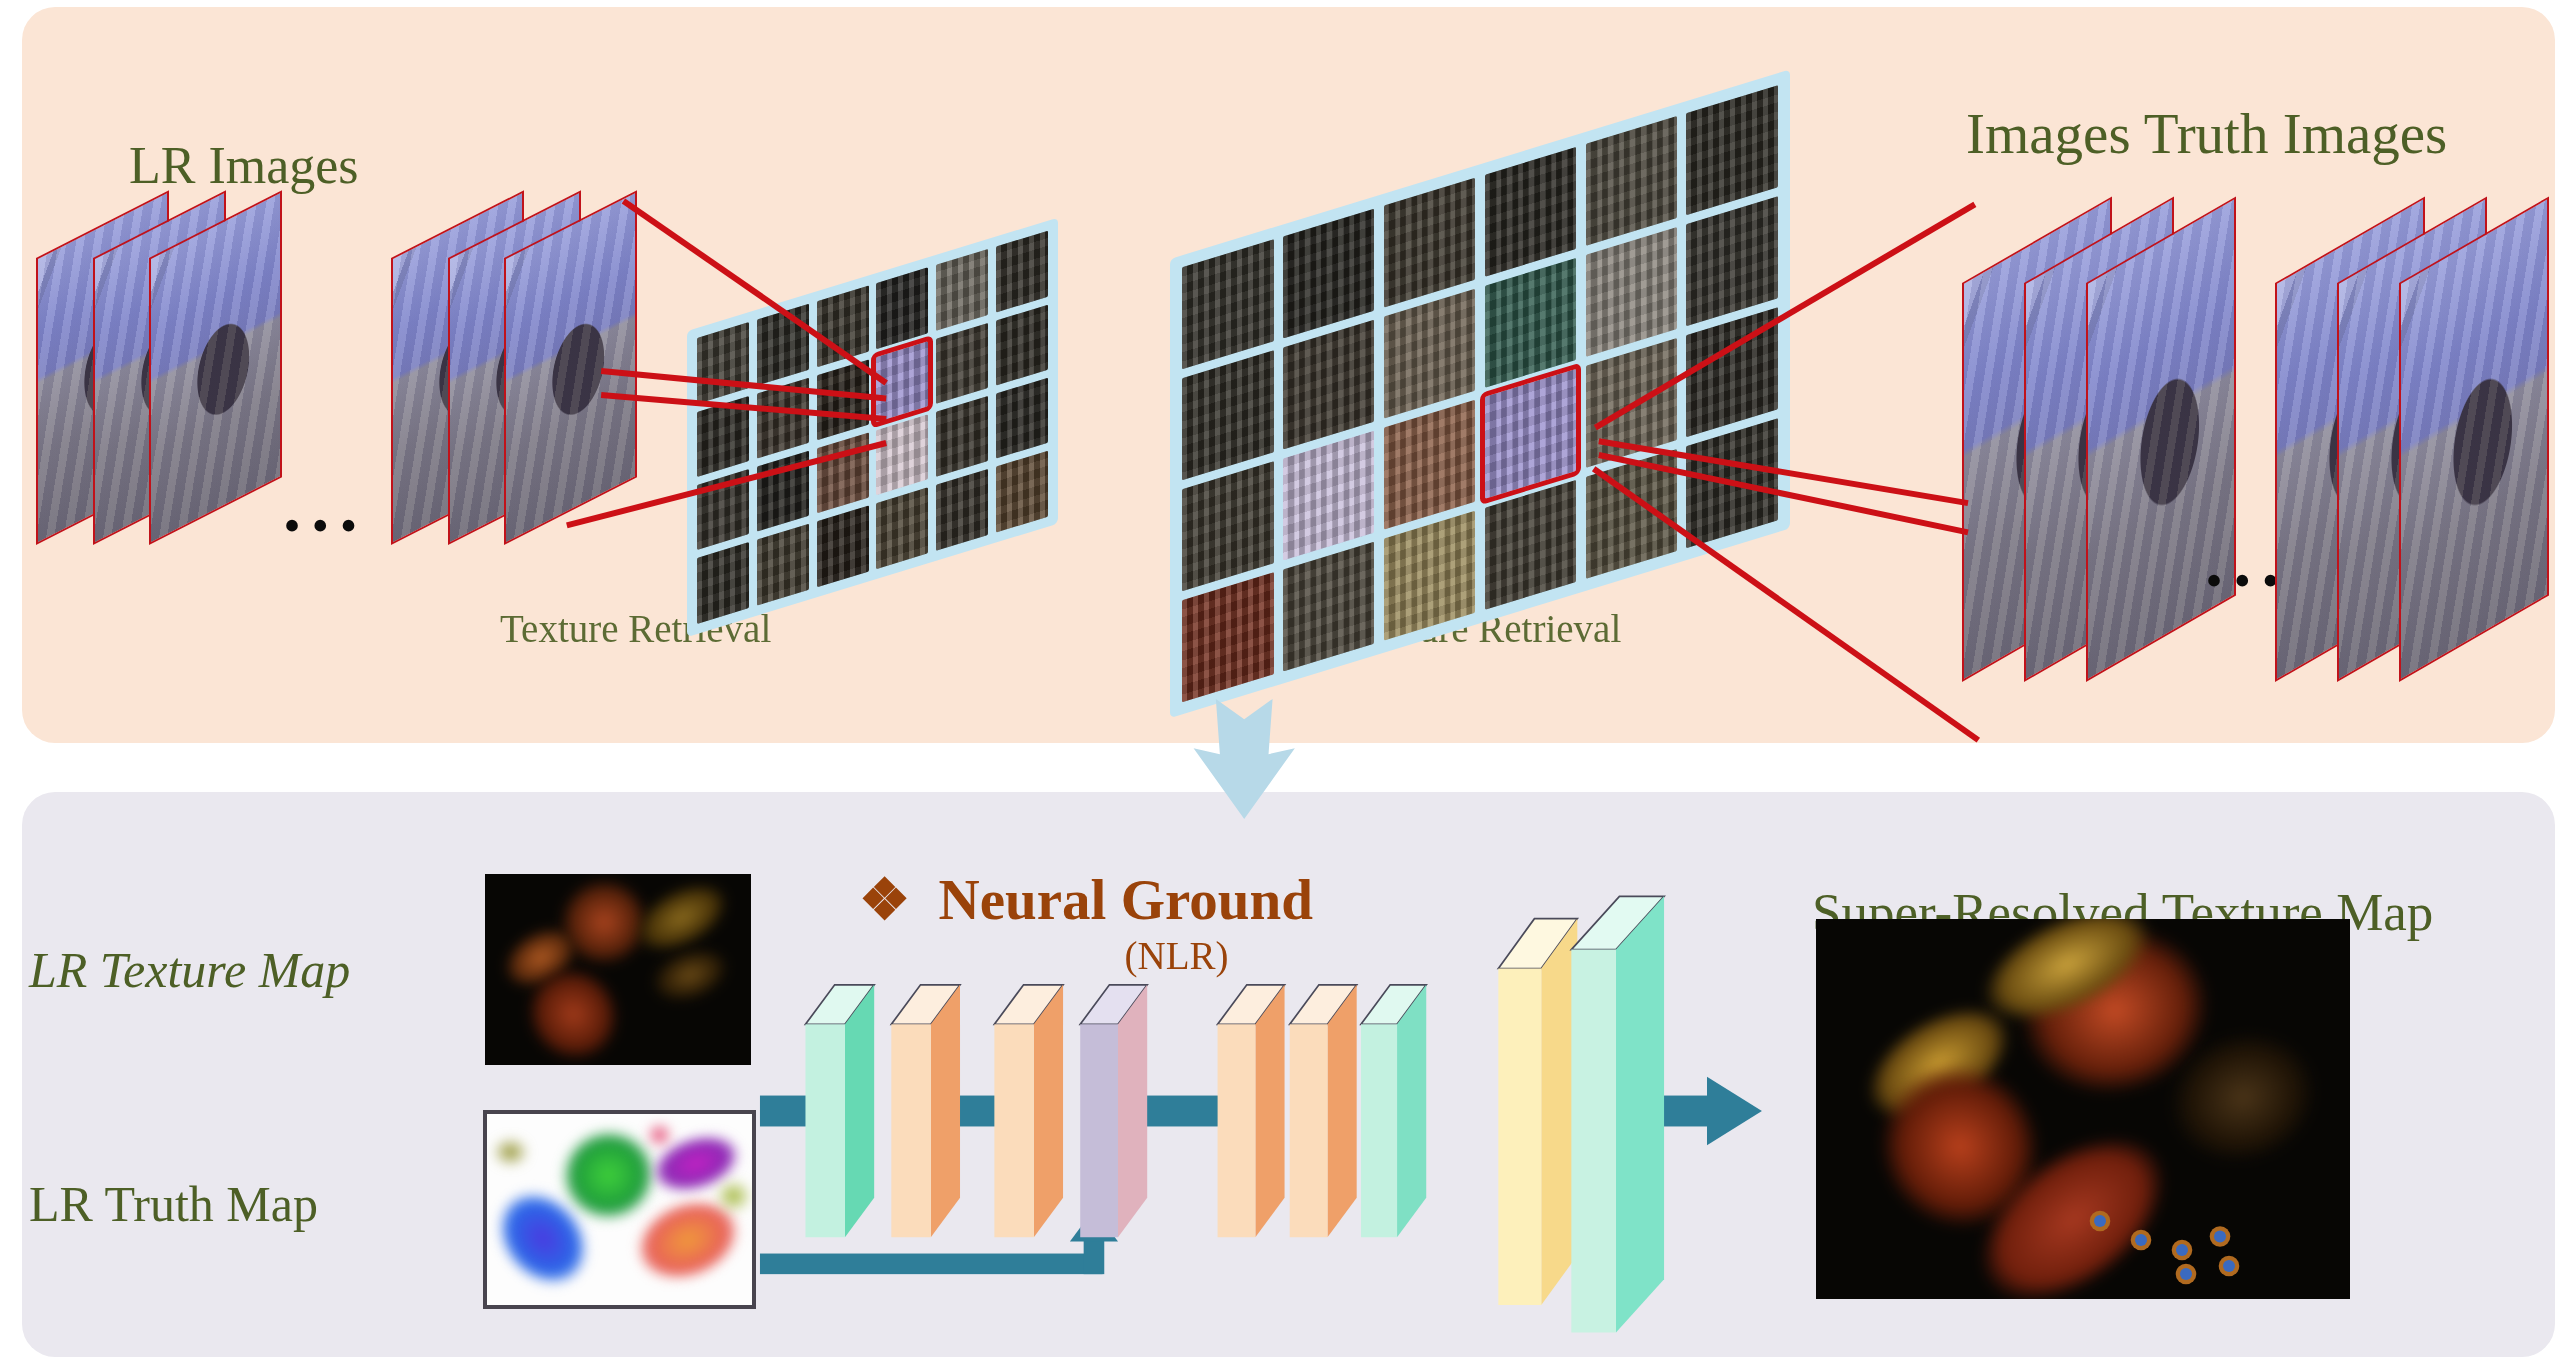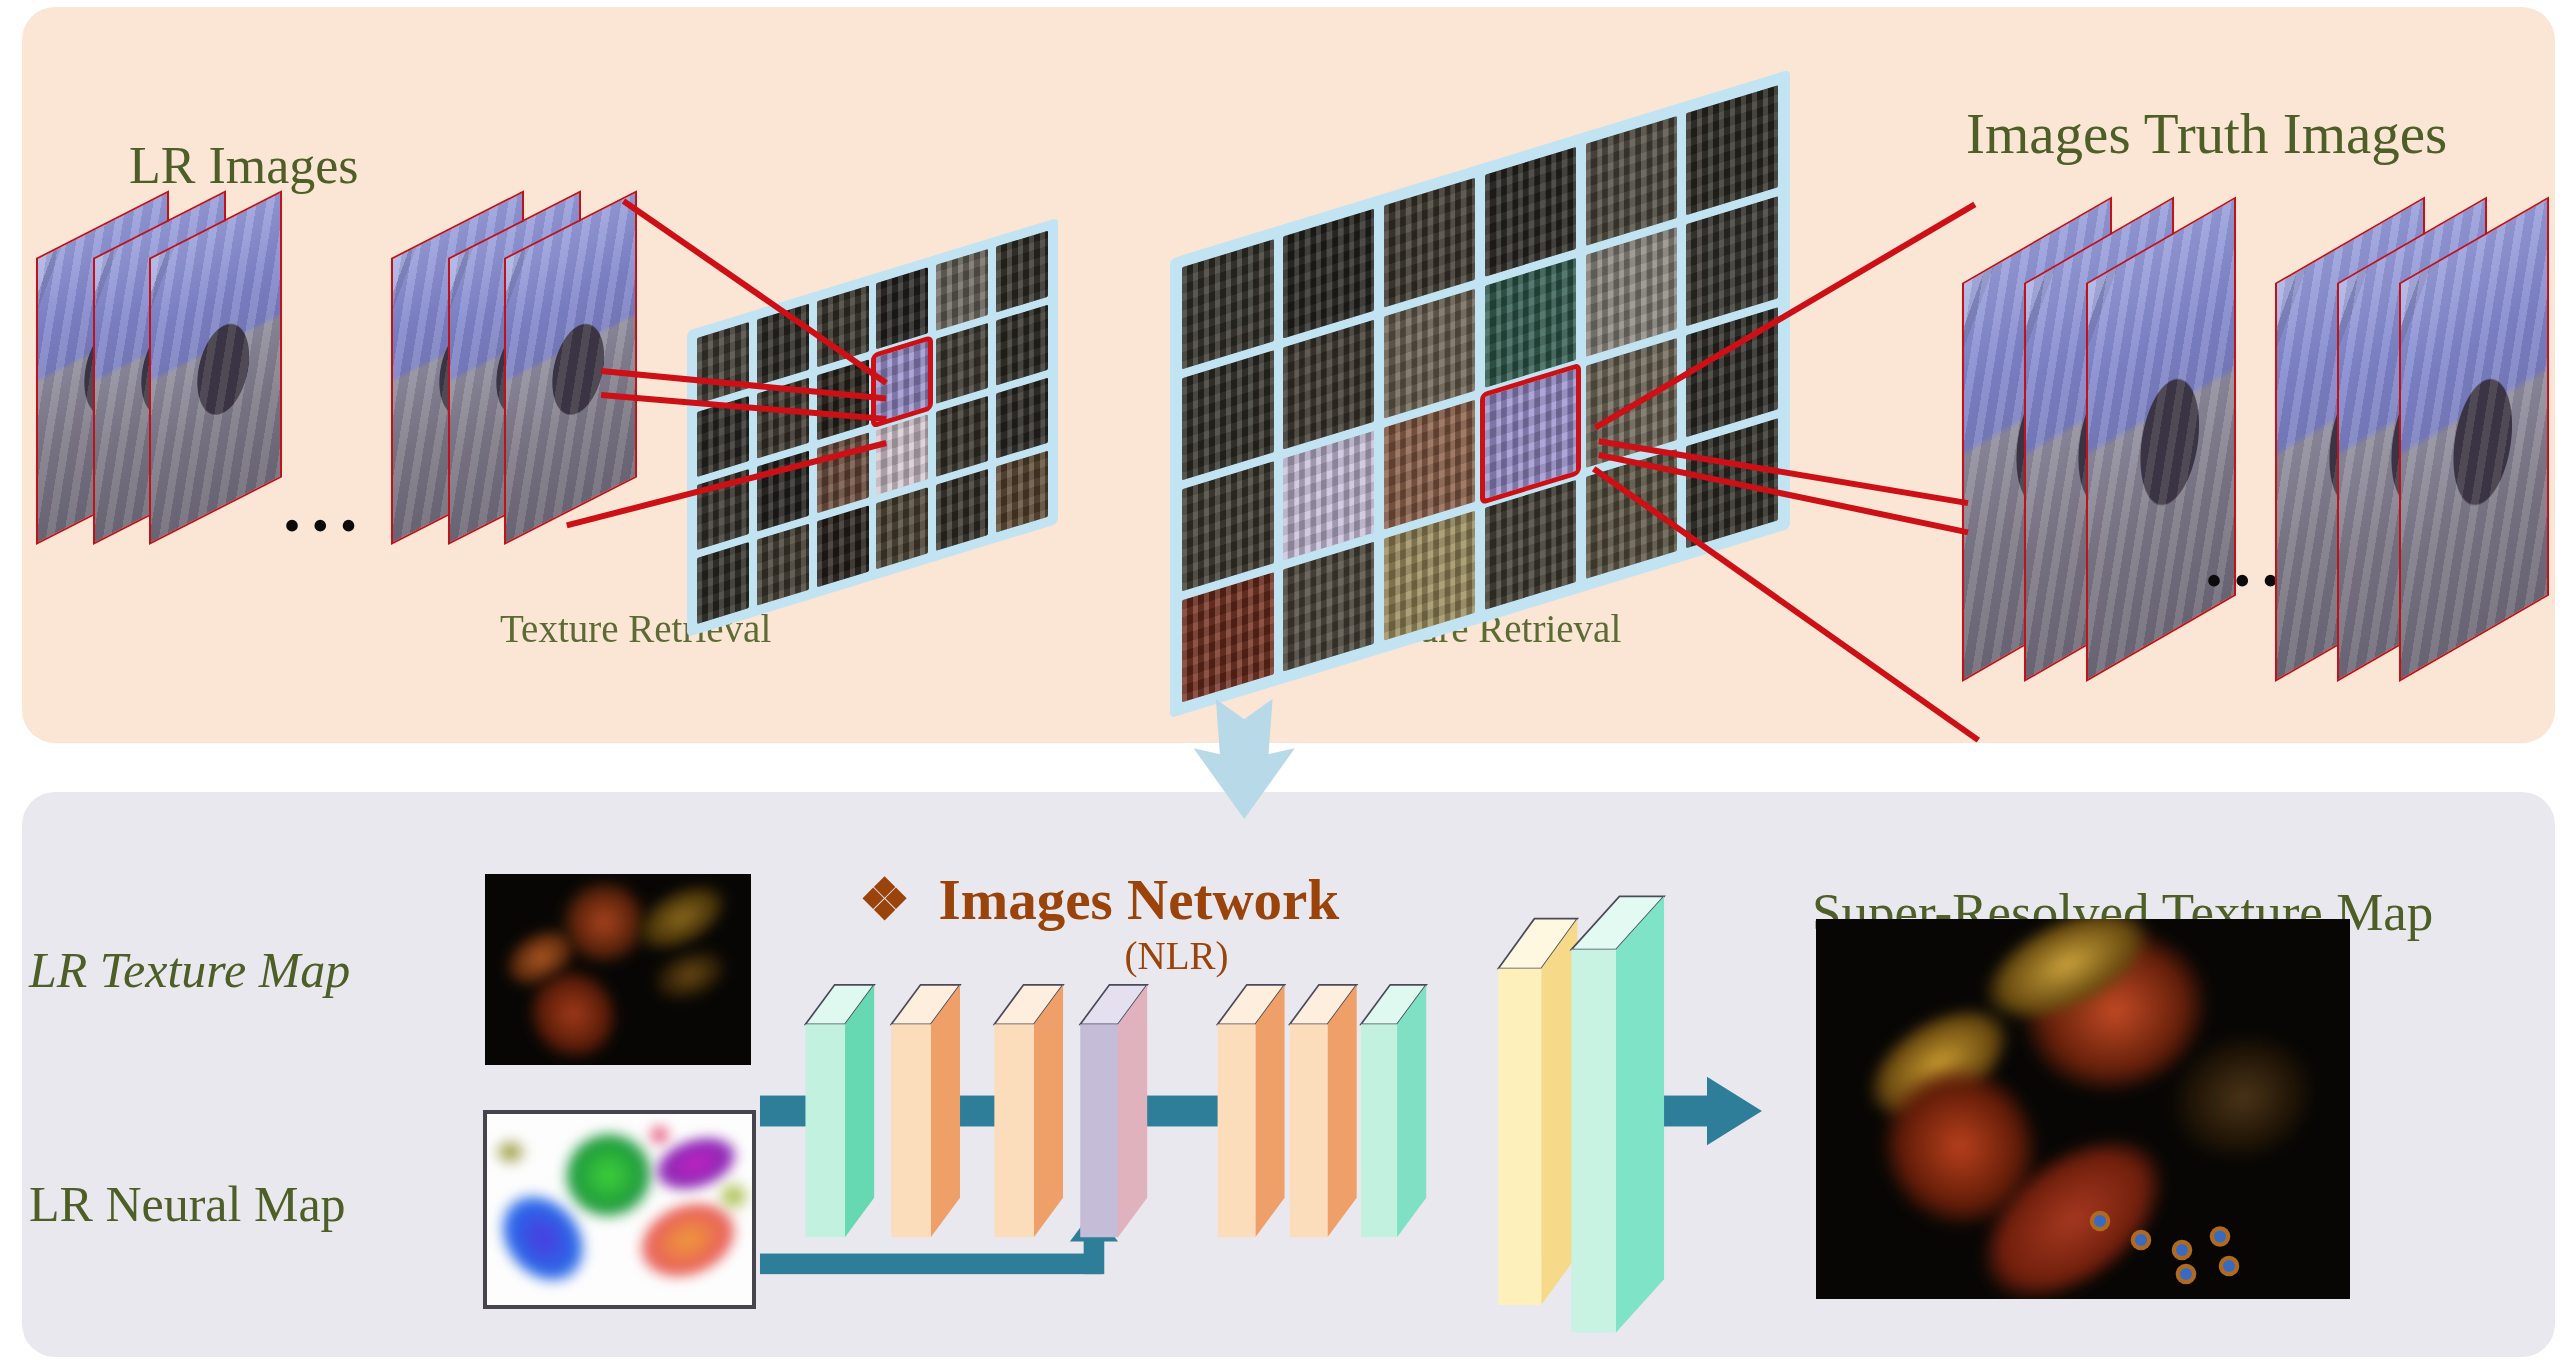--- a/index.html
+++ b/index.html
@@ -129,25 +129,25 @@
   </div>
   <div class="dots" style="left:2205px;top:562px;">...</div>
   <div class="stack gt" style="left:2275px;top:283px;">
     <div class="photo" style="left:0;width:146px;height:395px;"></div>
     <div class="photo" style="left:62px;width:146px;height:395px;"></div>
     <div class="photo" style="left:124px;width:146px;height:395px;"></div>
   </div>
 
   <section class="panel lav"></section>
 
-  <div class="title" style="left:859px;top:866px;font-size:57px;"><span>❖</span>&nbsp;&nbsp;<span>Images Network</span></div>
+  <div class="title" style="left:859px;top:866px;font-size:57px;"><span>❖</span>&nbsp;&nbsp;<span>Neural Ground</span></div>
   <div class="title" style="left:996px;top:933px;width:361px;text-align:center;font-size:39px;font-weight:500;">(NLR)</div>
 
   <div class="lbl" style="left:29px;top:941px;font-size:50px;font-style:italic;">LR Texture Map</div>
-  <div class="lbl" style="left:29px;top:1175px;font-size:50px;">LR Neural Map</div>
+  <div class="lbl" style="left:29px;top:1175px;font-size:50px;">LR Truth Map</div>
   <div class="lbl" style="left:1812px;top:850px;font-size:53px;margin-top:32px;">Super-Resolved Texture Map</div>
 
   <div class="map dark" style="left:485px;top:874px;width:266px;height:191px;">
     <div class="blob" style="left:28%;top:2%;width:34%;height:46%;background:radial-gradient(closest-side,#a8431e,#58220a 70%,transparent);transform:rotate(-18deg);"></div>
     <div class="blob" style="left:55%;top:8%;width:38%;height:30%;background:radial-gradient(closest-side,#8a6a1e,#4a3408 70%,transparent);transform:rotate(-28deg);"></div>
     <div class="blob" style="left:6%;top:30%;width:30%;height:28%;background:radial-gradient(closest-side,#b05a22,#5c2a0c 70%,transparent);transform:rotate(-30deg);"></div>
     <div class="blob" style="left:16%;top:48%;width:34%;height:50%;background:radial-gradient(closest-side,#a03a1a,#5a1c08 72%,transparent);transform:rotate(-38deg);"></div>
     <div class="blob" style="left:62%;top:40%;width:30%;height:26%;background:radial-gradient(closest-side,#6a4a16,#2e1e06 70%,transparent);transform:rotate(-20deg);"></div>
   </div>
 

